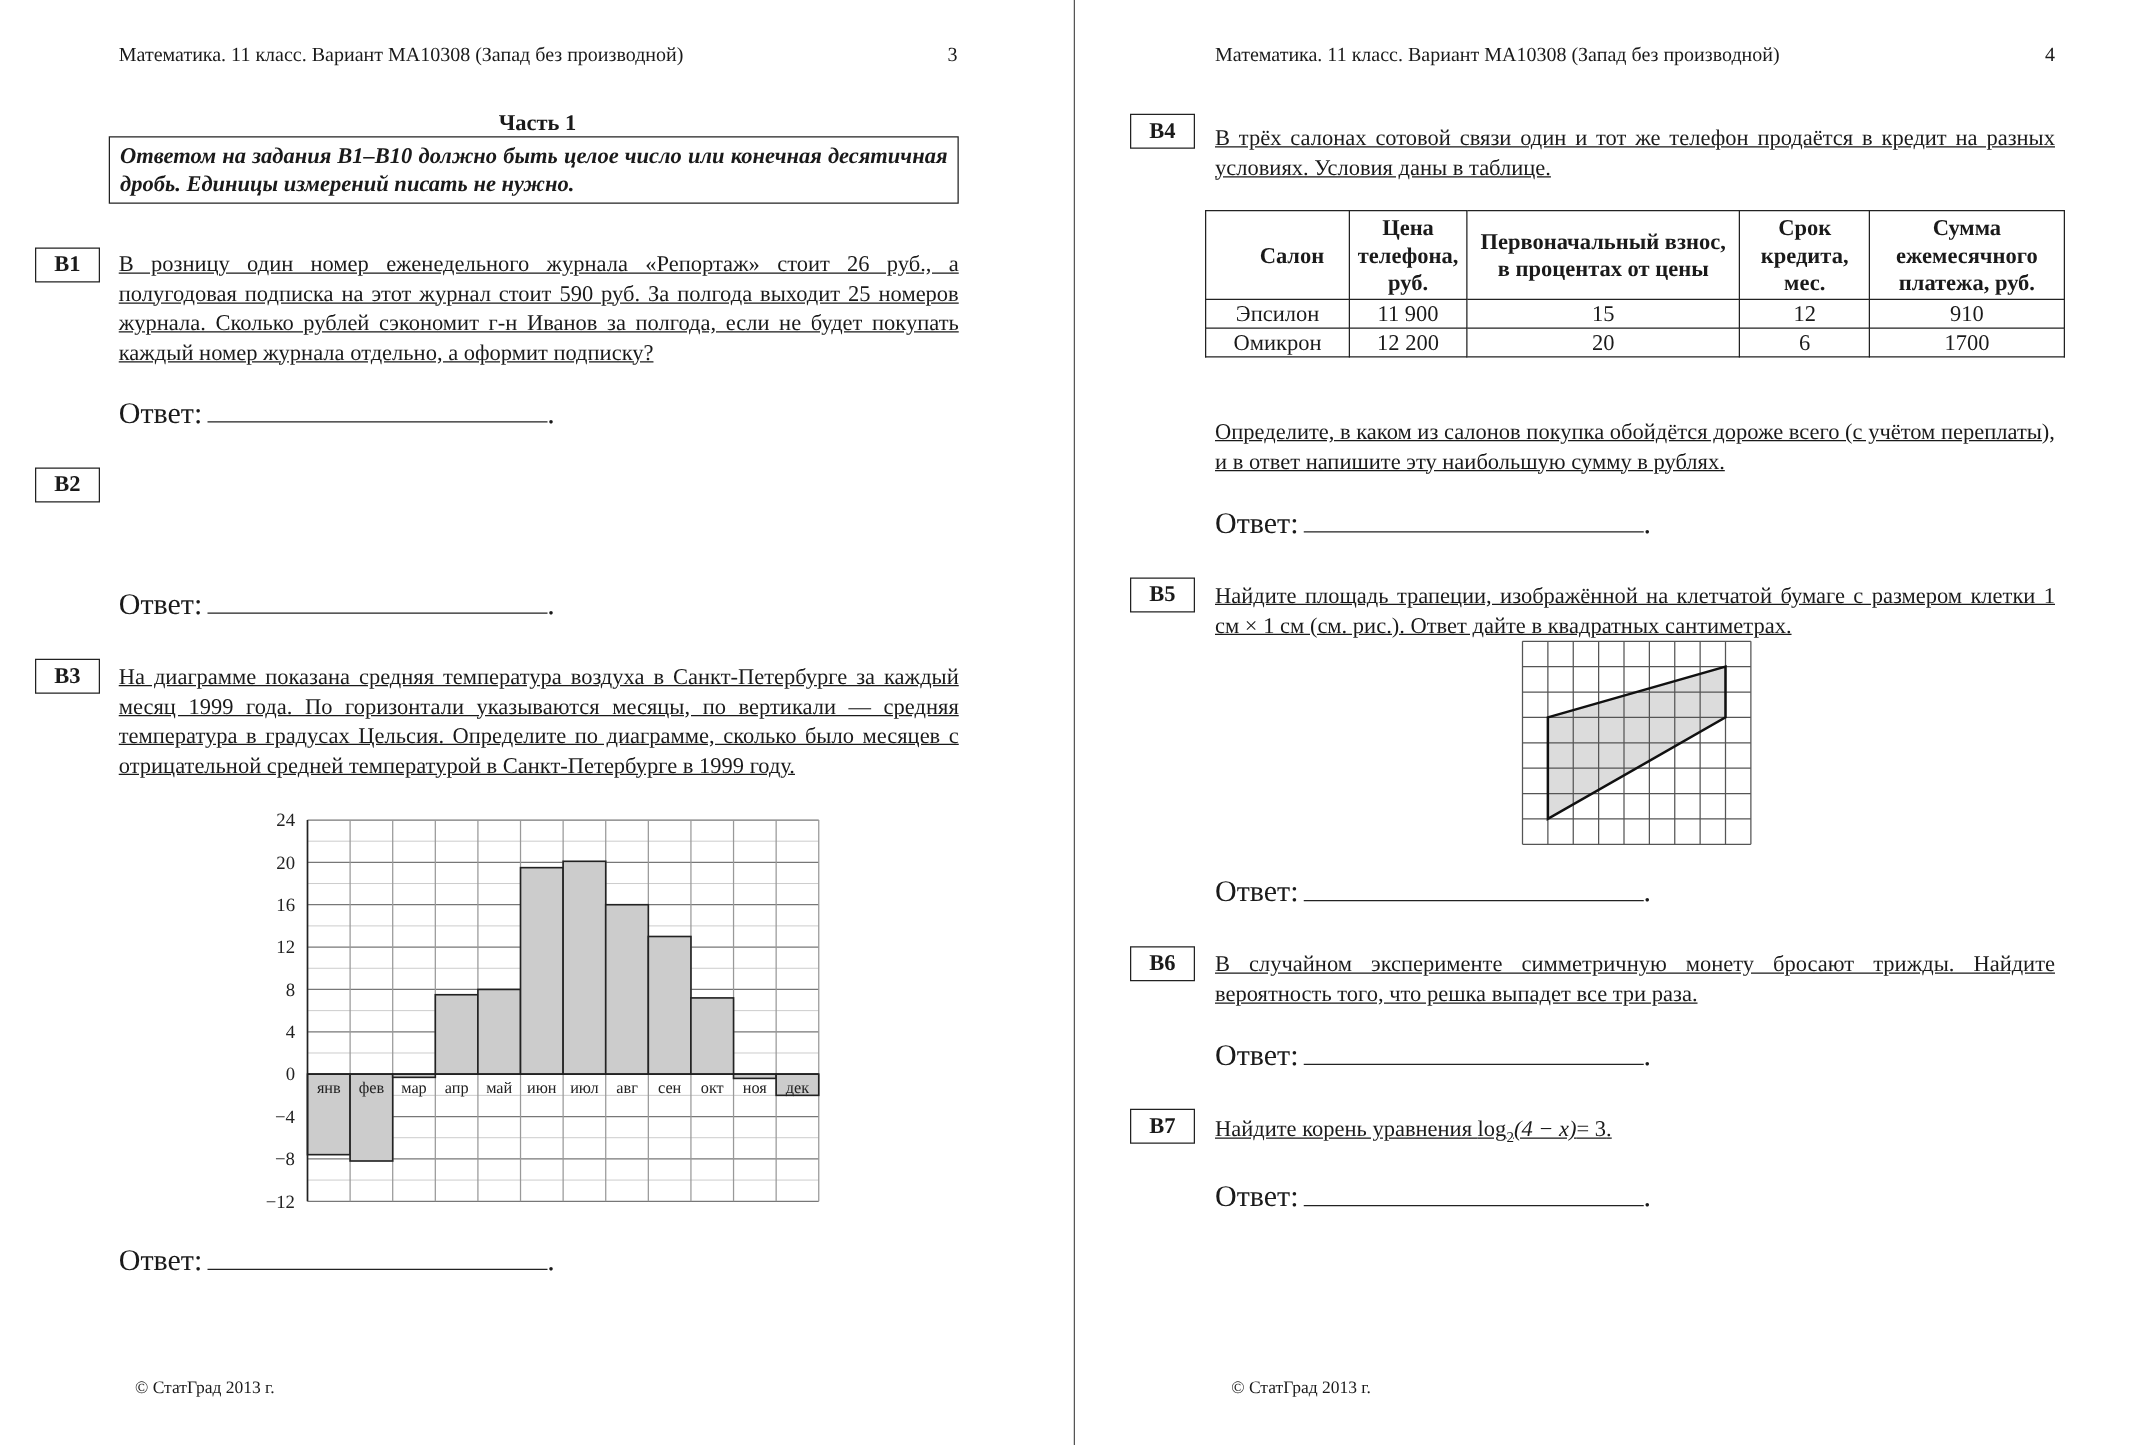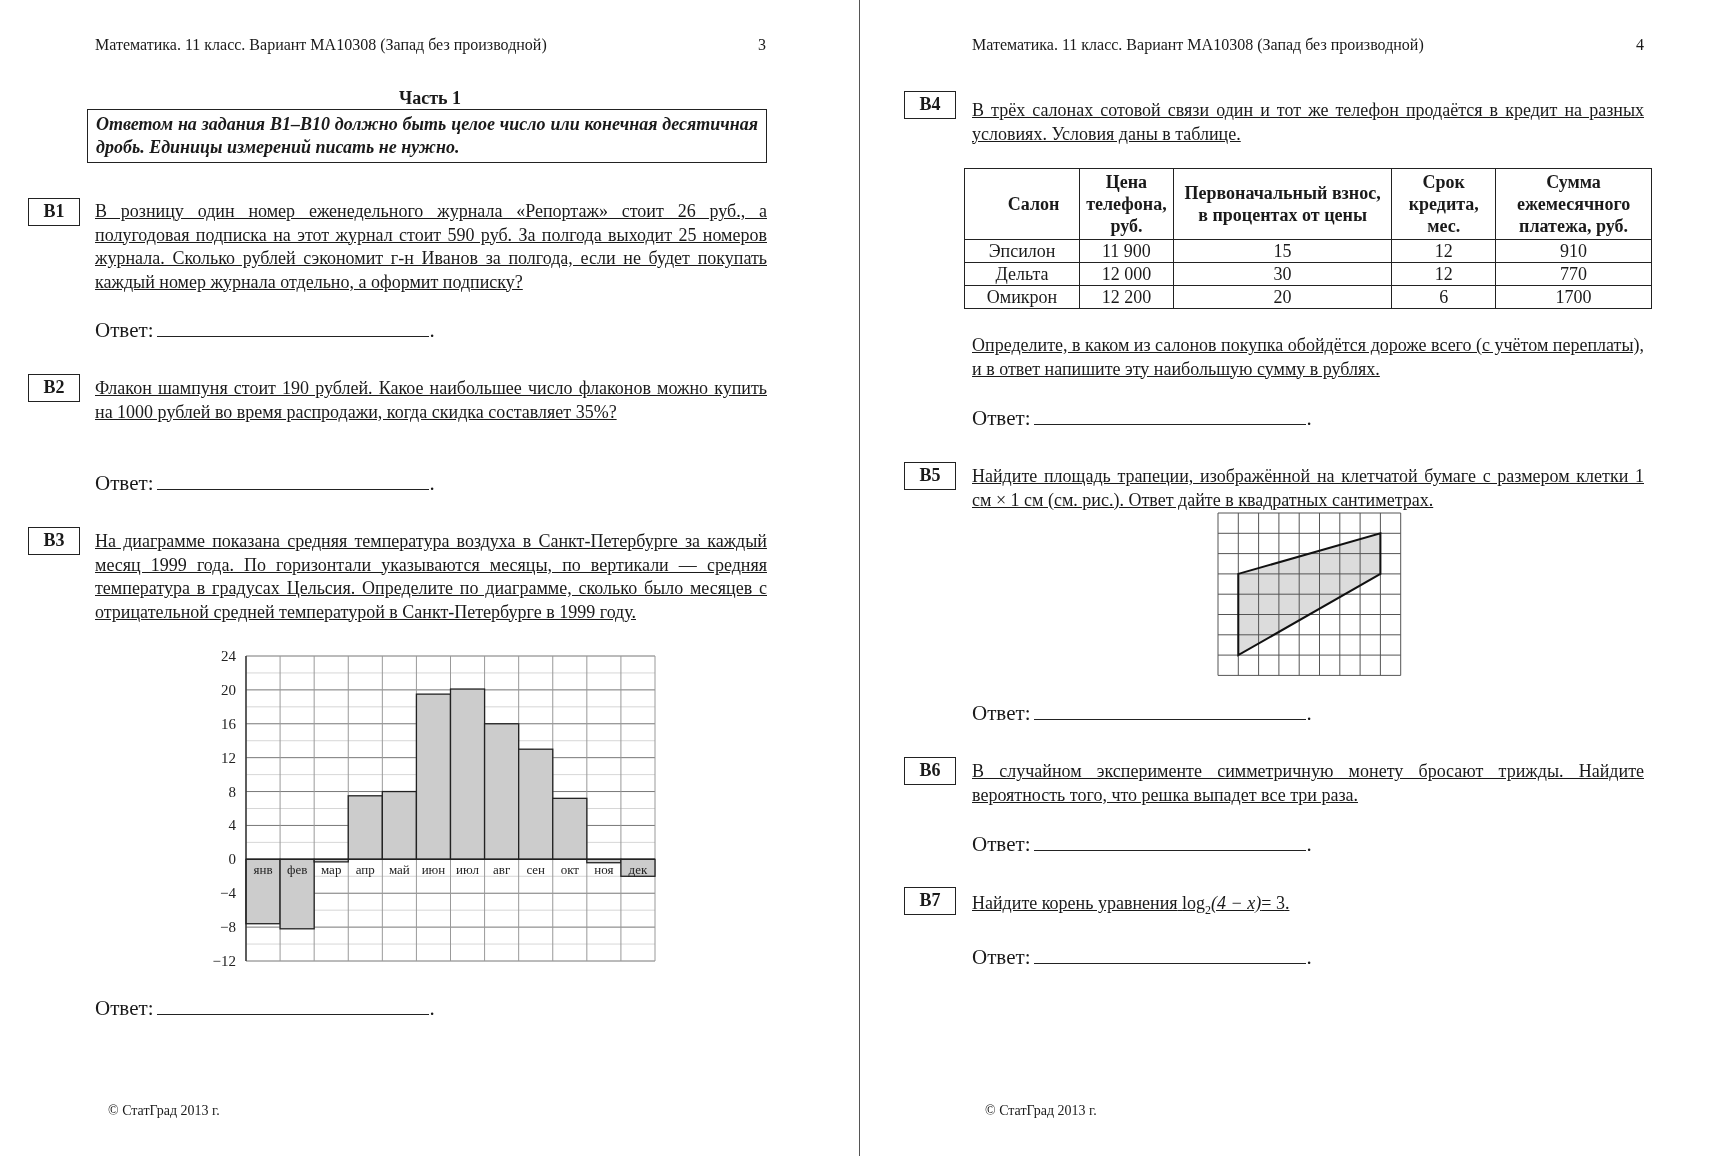--- a/index.html
+++ b/index.html
@@ -10,21 +10,21 @@
   .page.right { left:861px; width:859px; }
   .divider { position:absolute; left:859px; top:0; width:1px; height:1156px; background:#555; }
   .runhead { position:absolute; top:36px; font-size:16px; }
   .pagenum { position:absolute; top:36px; font-size:16px; }
   .part-title { position:absolute; left:0; width:860px; text-align:center; top:88px; font-size:18px; font-weight:bold; }
   .note-box { position:absolute; left:87px; top:109px; width:680px; border:1.5px solid #222; padding:3px 8px; box-sizing:border-box;
               font-size:18px; font-weight:bold; font-style:italic; text-align:justify; line-height:23px; }
   .task-label { position:absolute; width:52px; height:28px; border:1.5px solid #222; box-sizing:border-box; text-align:center;
                 font-weight:bold; font-size:18px; line-height:25px; }
   .task-text { position:absolute; font-size:18px; line-height:23.5px; text-align:justify;text-decoration:underline; }
-  .answer { position:absolute; font-size:21px; white-space:nowrap; }
+  .answer { position:absolute; font-size:24px; white-space:nowrap; }
   .answer .line { display:inline-block; width:272px; border-bottom:1px solid #222; height:18px; vertical-align:baseline; margin-left:4px; }
   .footer { position:absolute; top:1103px; font-size:14px; }
   table.credit { position:absolute; left:964px; top:168px; width:688px; border-collapse:collapse; font-size:18px; }
   table.credit th, table.credit td { border:1px solid #222; text-align:center; padding:0 4px; }
   table.credit th { font-weight:bold; line-height:22px; padding:2px 4px; }
   table.credit td { line-height:22px; }
   .chart { position:absolute; left:200px; top:645px; }
   .grid-fig { position:absolute; left:1215px; top:510px; }
   sub { font-size:12px; }
   .math { font-family:"Liberation Serif",serif; }
@@ -39,21 +39,20 @@
   <div class="part-title">Часть 1</div>
   <div class="note-box">Ответом на задания B1–B10 должно быть целое число или конечная десятичная дробь. Единицы измерений писать не нужно.</div>
 
   <div class="task-label" style="left:28px; top:198px;">B1</div>
   <div class="task-text" style="left:95px; top:200px; width:672px;">В розницу один номер еженедельного журнала «Репортаж» стоит 26 руб., а полугодовая подписка на этот журнал стоит 590 руб. За полгода выходит 25 номеров журнала. Сколько рублей сэкономит г-н Иванов за полгода, если не будет покупать каждый номер журнала отдельно, а оформит подписку?</div>
   <div class="answer" style="left:95px; top:318px;">
     <span>Ответ:</span><span class="line"></span><span>.</span>
   </div>
 
   <div class="task-label" style="left:28px; top:374px;">B2</div>
-  <div class="task-text" style="left:95px; top:377px; width:672px;">Флакон шампуня стоит 190 рублей. Какое наибольшее число флаконов можно купить на 1000 рублей во время распродажи, когда скидка составляет 35%?</div>
   <div class="answer" style="left:95px; top:471px;">
     <span>Ответ:</span><span class="line"></span><span>.</span>
   </div>
 
   <div class="task-label" style="left:28px; top:527px;">B3</div>
   <div class="task-text" style="left:95px; top:530px; width:672px;">На диаграмме показана средняя температура воздуха в Санкт-Петербурге за каждый месяц 1999 года. По горизонтали указываются месяцы, по вертикали — средняя температура в градусах Цельсия. Определите по диаграмме, сколько было месяцев с отрицательной средней температурой в Санкт-Петербурге в 1999 году.</div>
 
   <svg class="chart" id="chart" width="470" height="330">
       <line x1="46" x2="455" y1="316" y2="316" stroke="#777" stroke-width="1"></line>
       <line x1="46" x2="455" y1="299.05555555555554" y2="299.05555555555554" stroke="#ccc" stroke-width="0.8"></line>
@@ -154,27 +153,20 @@
   </thead>
   <tbody>
     <tr>
       <td>Эпсилон</td>
       <td>11 900</td>
       <td>15</td>
       <td>12</td>
       <td>910</td>
     </tr>
     <tr>
-      <td>Дельта</td>
-      <td>12 000</td>
-      <td>30</td>
-      <td>12</td>
-      <td>770</td>
-    </tr>
-    <tr>
       <td>Омикрон</td>
       <td>12 200</td>
       <td>20</td>
       <td>6</td>
       <td>1700</td>
     </tr>
   </tbody>
 </table>
 
 <div class="task-text" style="left:972px; top:334px; width:672px;">Определите, в каком из салонов покупка обойдётся дороже всего (с учётом переплаты), и в ответ напишите эту наибольшую сумму в рублях.</div>

